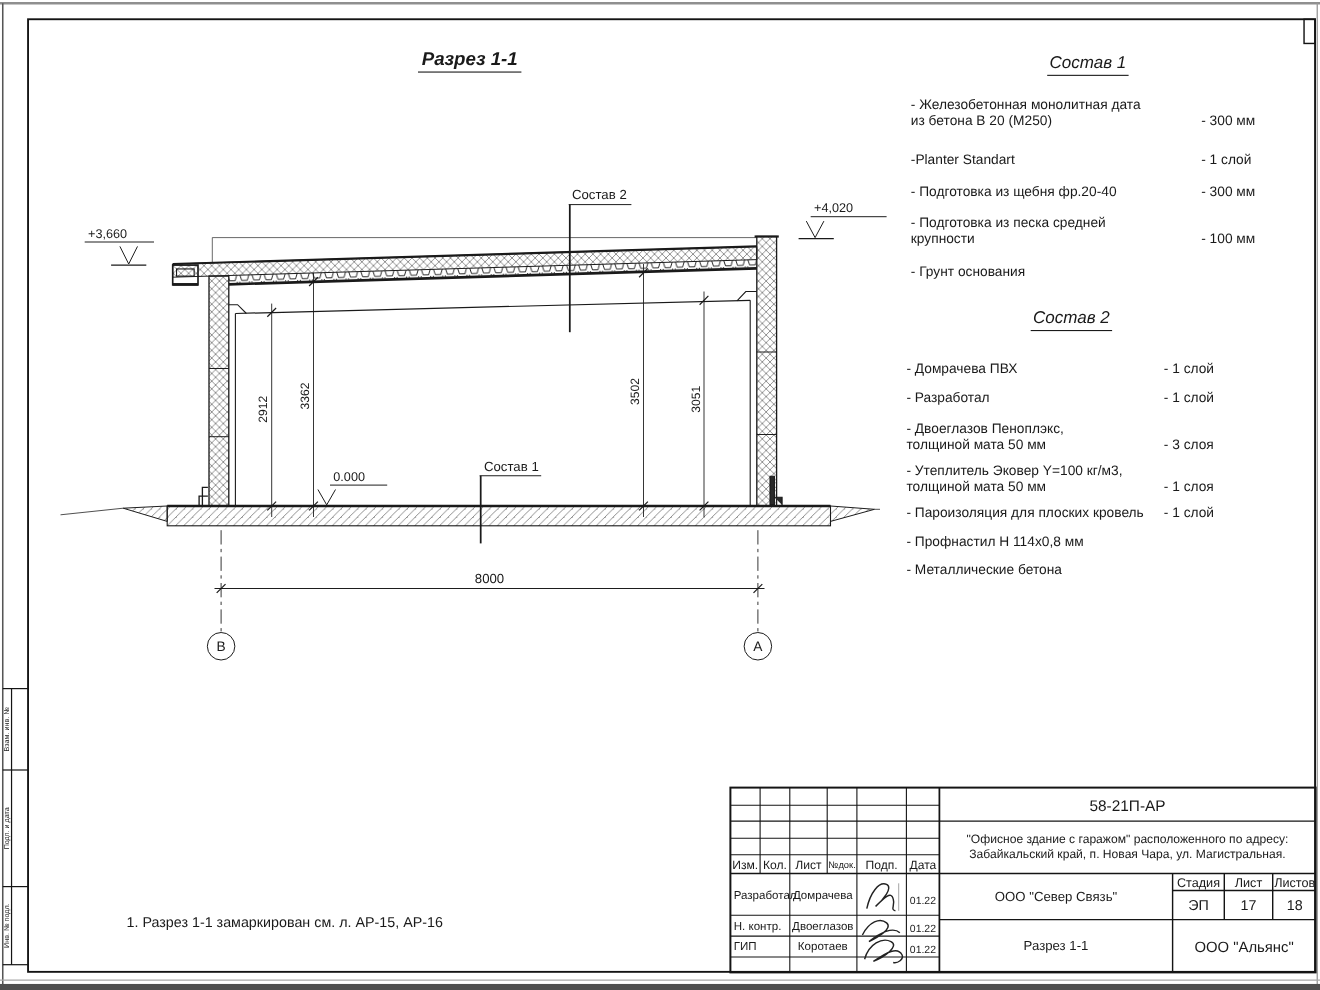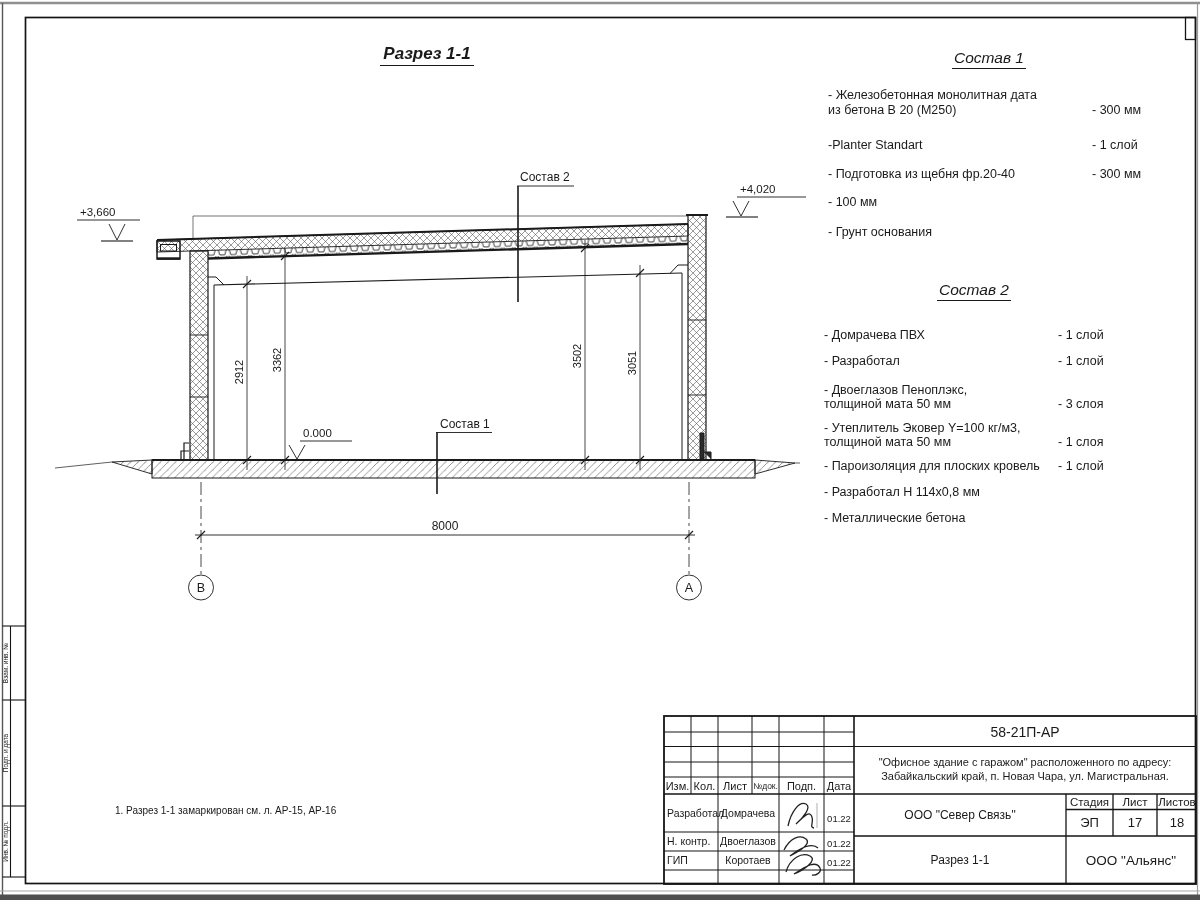--- a/index.html
+++ b/index.html
@@ -18,21 +18,21 @@
   #list2{left:824px;top:282px;width:300px;}
   .list-title{text-align:center;font-size:15.5px;font-style:italic;margin-bottom:23px;}
   .list-title span{border-bottom:1.2px solid #1a1a1a;padding:0 2px 2px;}
   #list2 .list-title{margin-bottom:31px;}
   .item{display:grid;margin-bottom:31px;align-items:end;}
   #list1 .item{grid-template-columns:264px 1fr;}
   #list2 .item{grid-template-columns:234px 1fr;margin-bottom:12px;}
   #list2 .item{line-height:14px;}
   .ival{white-space:nowrap;}
   
-  #note{left:115px;top:805px;font-size:10px;}
+  #note{left:115px;top:831px;font-size:13px;}
 </style>
 </head>
 <body>
 
 <div id="page">
 
 <svg width="1200" height="900" viewBox="0 0 1200 900">
   <defs>
     <pattern id="xhatch" width="7" height="7" patternUnits="userSpaceOnUse">
       <path d="M0,0 L7,7 M7,0 L0,7" stroke="#4a4a4a" stroke-width="0.55" fill="none"></path>
@@ -270,20 +270,21 @@
   </div>
   <div class="item" style="margin-bottom:14px">
     <div class="ilabel"><span>-Planter Standart</span></div>
     <div class="ival">- 1 слой</div>
   </div>
   <div class="item" style="margin-bottom:13px">
     <div class="ilabel"><span>- Подготовка из щебня фр.20-40</span></div>
     <div class="ival">- 300 мм</div>
   </div>
   <div class="item" style="margin-bottom:15px">
+    <div class="ilabel"><span>- Подготовка из песка средней</span><br><span>крупности</span></div>
     <div class="ival">- 100 мм</div>
   </div>
   <div class="item">
     <div class="ilabel"><span>- Грунт основания</span></div>
     <div class="ival"></div>
   </div>
 </div>
 
 <div class="abs clist" id="list2">
   <div class="list-title"><span>Состав 2</span></div>
@@ -301,21 +302,21 @@
   </div>
   <div class="item" style="margin-bottom:10px">
     <div class="ilabel"><span>- Утеплитель Эковер Y=100 кг/м3,</span><br><span>толщиной мата 50 мм</span></div>
     <div class="ival">- 1 слоя</div>
   </div>
   <div class="item">
     <div class="ilabel"><span>- Пароизоляция для плоских кровель</span></div>
     <div class="ival">- 1 слой</div>
   </div>
   <div class="item">
-    <div class="ilabel"><span>- Разработал Н 114х0,8 мм</span></div>
+    <div class="ilabel"><span>- Профнастил Н 114х0,8 мм</span></div>
     <div class="ival"></div>
   </div>
   <div class="item">
     <div class="ilabel"><span>- Металлические бетона</span></div>
     <div class="ival"></div>
   </div>
 </div>
 
 <div class="abs" id="note">1. Разрез 1-1 замаркирован см. л. АР-15, АР-16</div>
 

